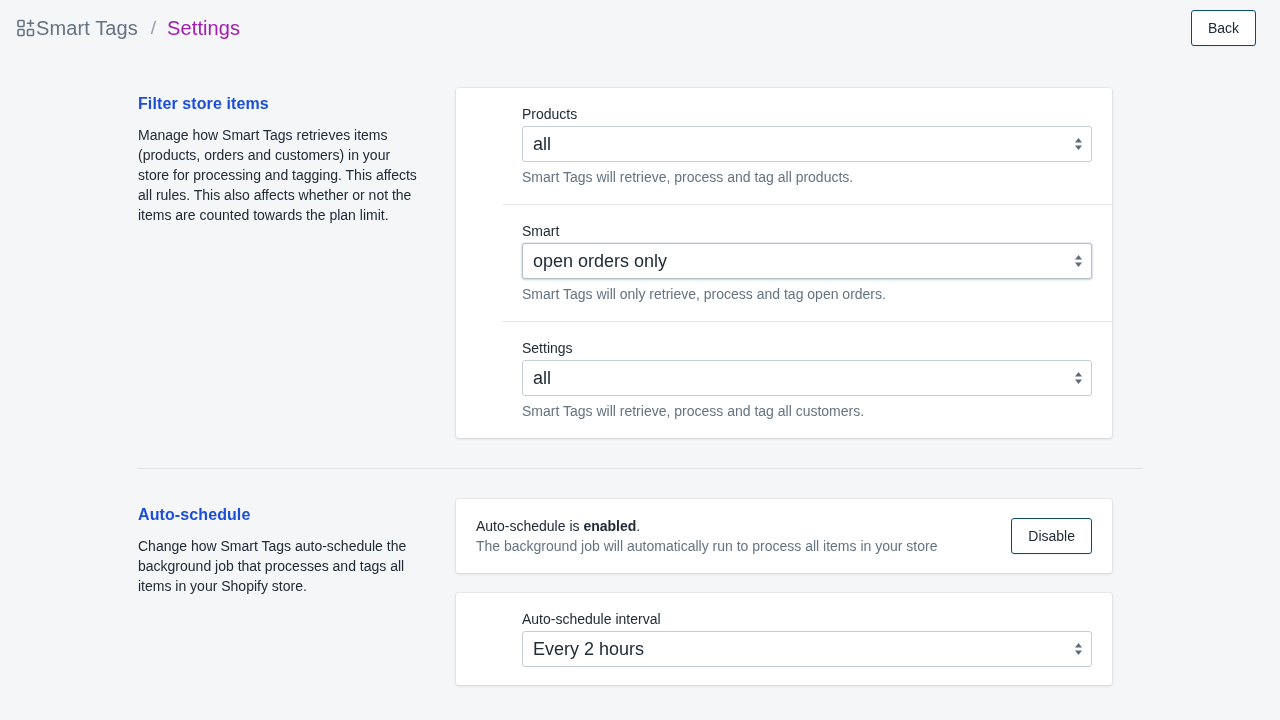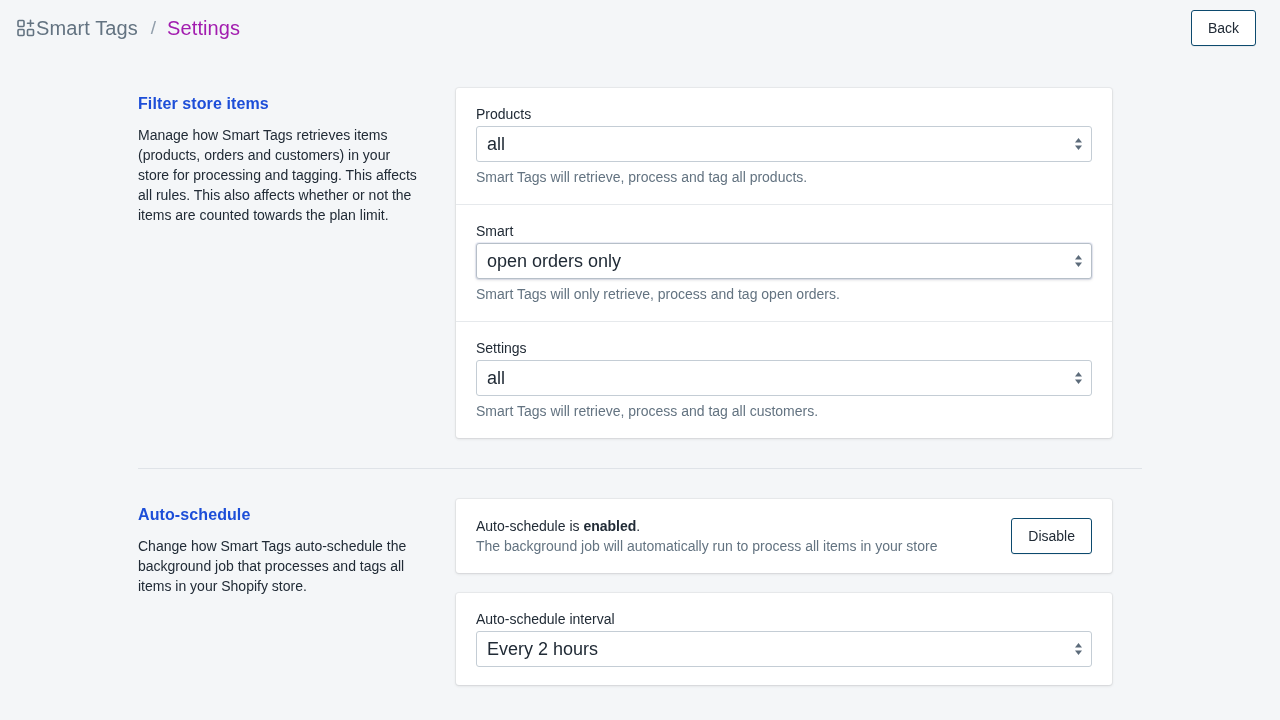--- a/index.html
+++ b/index.html
@@ -93,20 +93,21 @@
 
   
   .card {
     background: #fff;
     border-radius: 3px;
     box-shadow: 0 0 0 1px rgba(63,63,68,.05), 0 1px 3px 0 rgba(63,63,68,.15);
   }
   .card + .card { margin-top: 20px; }
   .card-row {
     padding: 18px 20px 18px 20px;
+    margin-left: 46px;
   }
   .card-row + .card-row {
     border-top: 1px solid #e6e9ec;
   }
 
   .field-label {
     display: block;
     font-size: 14px;
     color: #212b36;
     margin-bottom: 4px;

